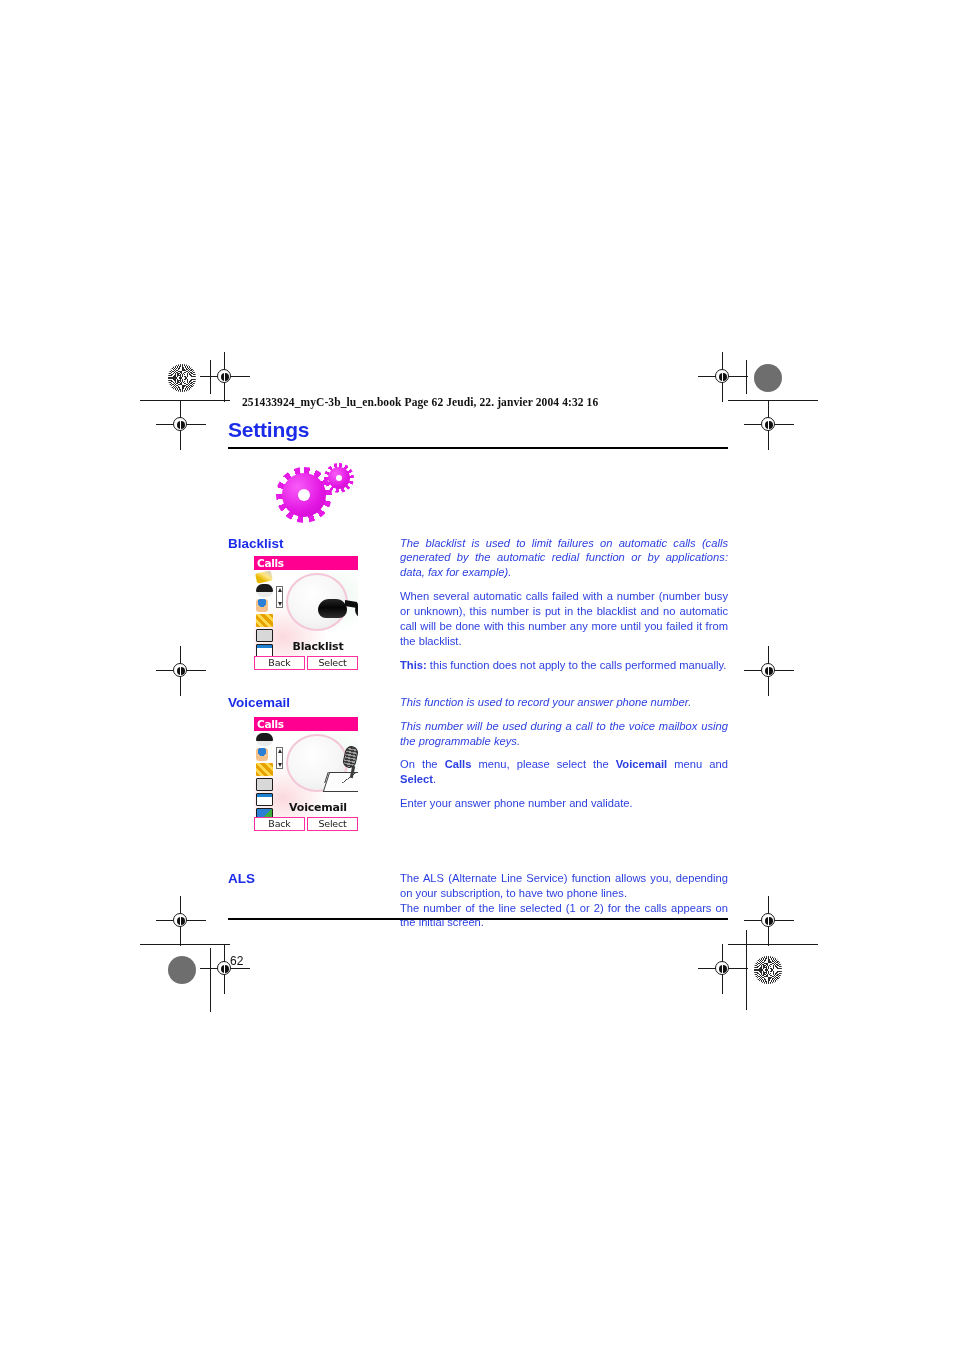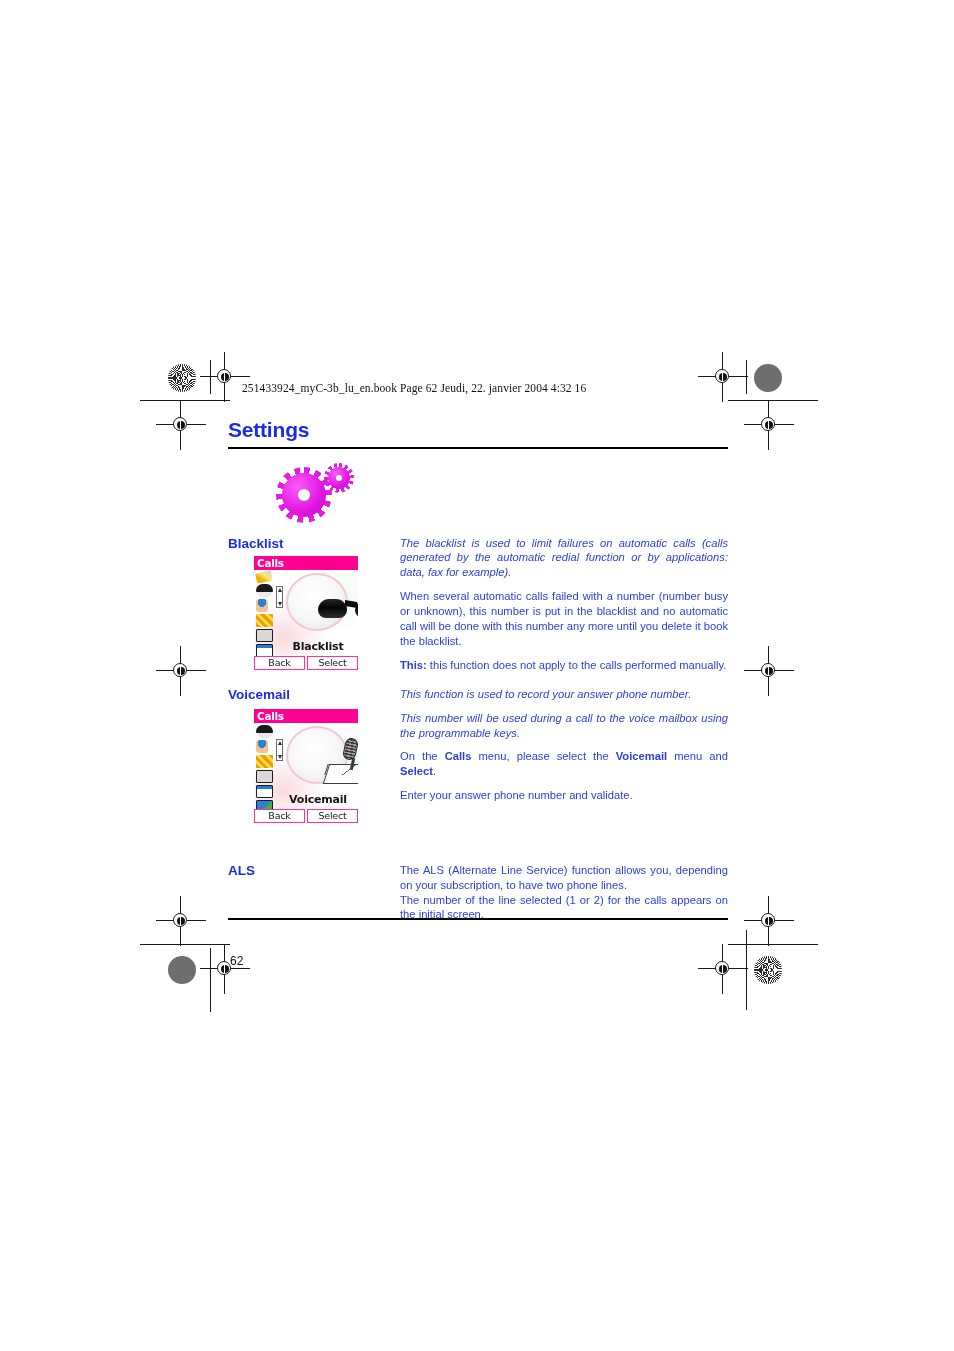--- a/index.html
+++ b/index.html
@@ -83,26 +83,27 @@
     position: absolute;
     background: #1a1a1a;
   }
   .trim.h { height: 1px; }
   .trim.v { width: 1px; }
 
   
   #slug {
     position: absolute;
     left: 242px;
-    top: 382px;
+    top: 396px;
     font-family: "Liberation Serif", serif;
     font-size: 11.5px;
     color: #111111;
     white-space: nowrap;
     letter-spacing: 0.1px;
+    font-weight: bold;
   }
 
   
   #content {
     position: absolute;
     left: 228px;
     top: 418px;
     width: 500px;
   }
 
@@ -509,28 +510,28 @@
           <div class="ps-label shift">Blacklist</div>
         </div>
         <div class="ps-softkeys">
           <div class="ps-sk">Back</div>
           <div class="ps-sk">Select</div>
         </div>
       </div>
 
       <div class="sec-body">
         <p class="ital">The blacklist is used to limit failures on automatic calls (calls generated by the automatic redial function or by applications: data, fax for example).</p>
-        <p>When several automatic calls failed with a number (number busy or unknown), this number is put in the blacklist and no automatic call will be done with this number any more until you delete it book the blacklist.</p>
+        <p>When several automatic calls failed with a number (number busy or unknown), this number is put in the blacklist and no automatic call will be done with this number any more until you failed it from the blacklist.</p>
         <p class="last">
           <b>This:</b><span> this function does not apply to the calls performed manually.</span>
         </p>
       </div>
     </div>
 
-    <div class="section" style="min-height:132px; margin-top:14px;">
+    <div class="section" style="min-height:132px; margin-top:22px;">
       <div class="sec-head">Voicemail</div>
 
       <div class="phone-shot" style="top:22px;">
         <div class="ps-titlebar">
           <span>Calls</span>
         </div>
         <div class="ps-canvas">
           <div class="ps-iconcol">
             <div class="ps-ic" style="background:linear-gradient(180deg,#1a1a1a 0 60%,#eaeaea 60% 100%);border-radius:8px;"></div>
             <div class="ps-ic" style="background:radial-gradient(circle at 50% 28%,#2b7fd4 0 38%,#f4c28a 38% 100%);border-radius:3px;width:12px;"></div>

